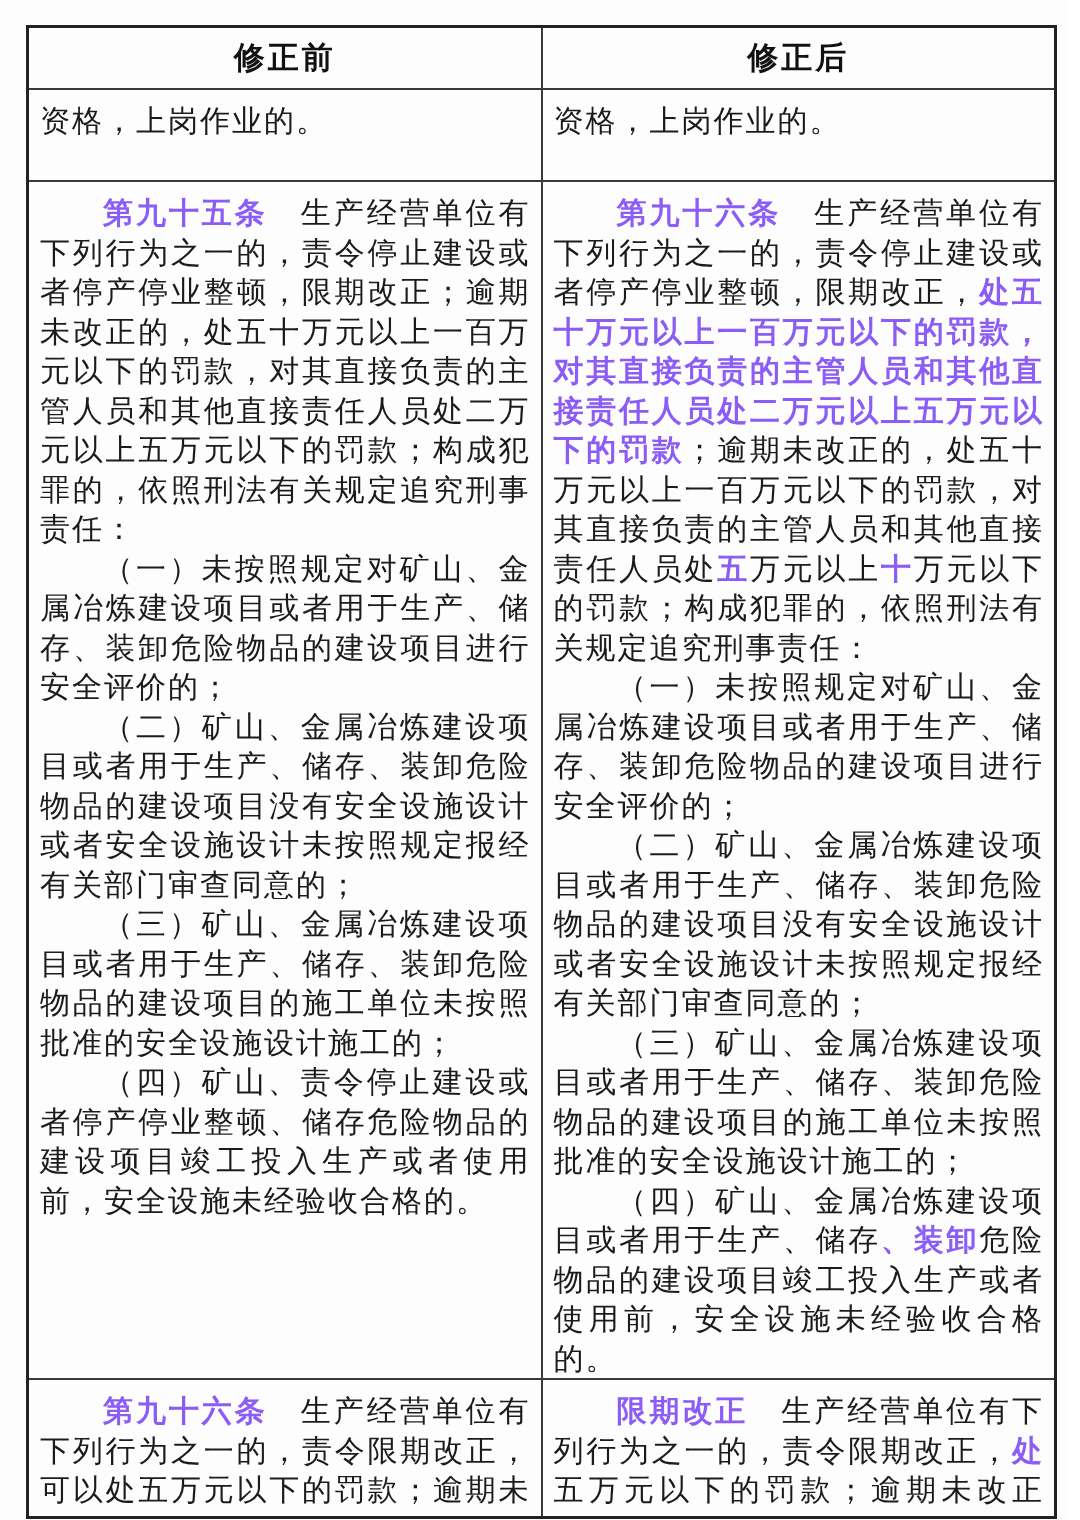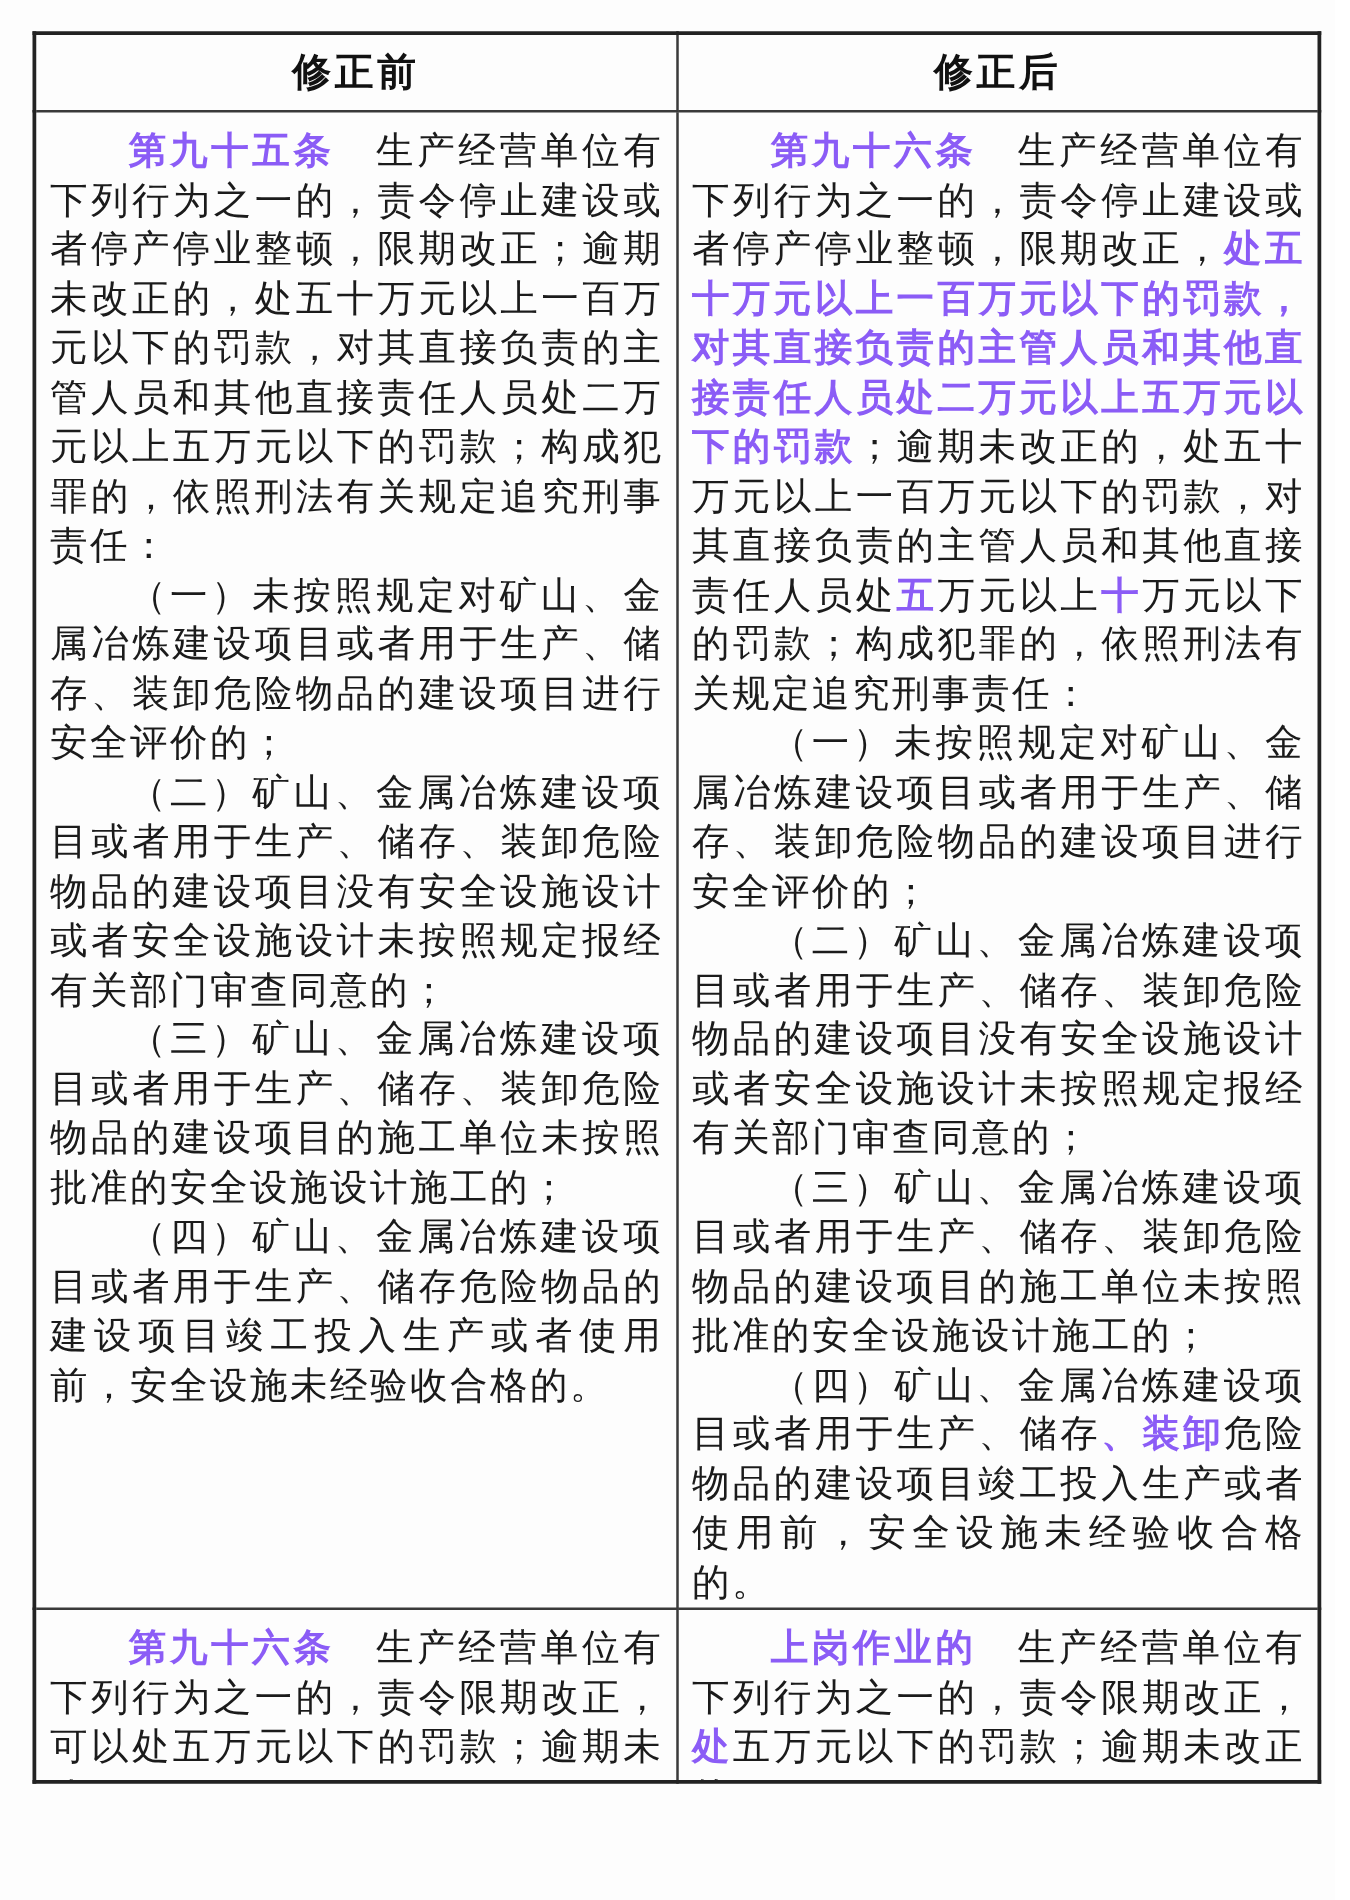--- a/index.html
+++ b/index.html
@@ -76,47 +76,59 @@
       <col style="width:50%">
       <col style="width:50%">
     </colgroup>
     <thead>
       <tr>
         <th>修正前</th>
         <th>修正后</th>
       </tr>
     </thead>
     <tbody>
+      <tr class="row-carryover">
+        <td>
+          <div class="cellpad">
+              <p class="para noindent">资格，上岗作业的。</p>
+            </div>
+        </td>
+        <td>
+          <div class="cellpad">
+              <p class="para noindent">资格，上岗作业的。</p>
+            </div>
+        </td>
+      </tr>
       <tr class="row-main">
         <td>
           <div class="cellpad">
               <p class="para"><b class="em">第九十五条</b>　生产经营单位有下列行为之一的，责令停止建设或者停产停业整顿，限期改正；逾期未改正的，处五十万元以上一百万元以下的罚款，对其直接负责的主管人员和其他直接责任人员处二万元以上五万元以下的罚款；构成犯罪的，依照刑法有关规定追究刑事责任：</p>
               <p class="para">（一）未按照规定对矿山、金属冶炼建设项目或者用于生产、储存、装卸危险物品的建设项目进行安全评价的；</p>
               <p class="para">（二）矿山、金属冶炼建设项目或者用于生产、储存、装卸危险物品的建设项目没有安全设施设计或者安全设施设计未按照规定报经有关部门审查同意的；</p>
               <p class="para">（三）矿山、金属冶炼建设项目或者用于生产、储存、装卸危险物品的建设项目的施工单位未按照批准的安全设施设计施工的；</p>
-              <p class="para">（四）矿山、金属冶炼建设项目或者用于生产、储存危险物品的建设项目竣工投入生产或者使用前，安全设施未经验收合格的。</p>
+              <p class="para">（四）矿山、责令停止建设或者停产停业整顿、储存危险物品的建设项目竣工投入生产或者使用前，安全设施未经验收合格的。</p>
             </div>
         </td>
         <td>
           <div class="cellpad">
               <p class="para"><b class="em">第九十六条</b>　生产经营单位有下列行为之一的，责令停止建设或者停产停业整顿，限期改正，<b class="em">处五十万元以上一百万元以下的罚款，对其直接负责的主管人员和其他直接责任人员处二万元以上五万元以下的罚款</b>；逾期未改正的，处五十万元以上一百万元以下的罚款，对其直接负责的主管人员和其他直接责任人员处<b class="em">五</b>万元以上<b class="em">十</b>万元以下的罚款；构成犯罪的，依照刑法有关规定追究刑事责任：</p>
               <p class="para">（一）未按照规定对矿山、金属冶炼建设项目或者用于生产、储存、装卸危险物品的建设项目进行安全评价的；</p>
               <p class="para">（二）矿山、金属冶炼建设项目或者用于生产、储存、装卸危险物品的建设项目没有安全设施设计或者安全设施设计未按照规定报经有关部门审查同意的；</p>
               <p class="para">（三）矿山、金属冶炼建设项目或者用于生产、储存、装卸危险物品的建设项目的施工单位未按照批准的安全设施设计施工的；</p>
               <p class="para">（四）矿山、金属冶炼建设项目或者用于生产、储存<b class="em">、装卸</b>危险物品的建设项目竣工投入生产或者使用前，安全设施未经验收合格的。</p>
             </div>
         </td>
       </tr>
       <tr class="row-next">
         <td>
           <div class="cellpad clip">
               <p class="para"><b class="em">第九十六条</b>　生产经营单位有下列行为之一的，责令限期改正，可以处五万元以下的罚款；逾期未改</p>
             </div>
         </td>
         <td>
           <div class="cellpad clip">
-              <p class="para"><b class="em">上岗作业的</b>　生产经营单位有下列行为之一的，责令限期改正，<b class="em">处</b>五万元以下的罚款；逾期未改正的，</p>
+              <p class="para"><b class="em">限期改正</b>　生产经营单位有下列行为之一的，责令限期改正，<b class="em">处</b>五万元以下的罚款；逾期未改正的，</p>
             </div>
         </td>
       </tr>
     </tbody>
   </table>
 </div>
 
 </body></html>

